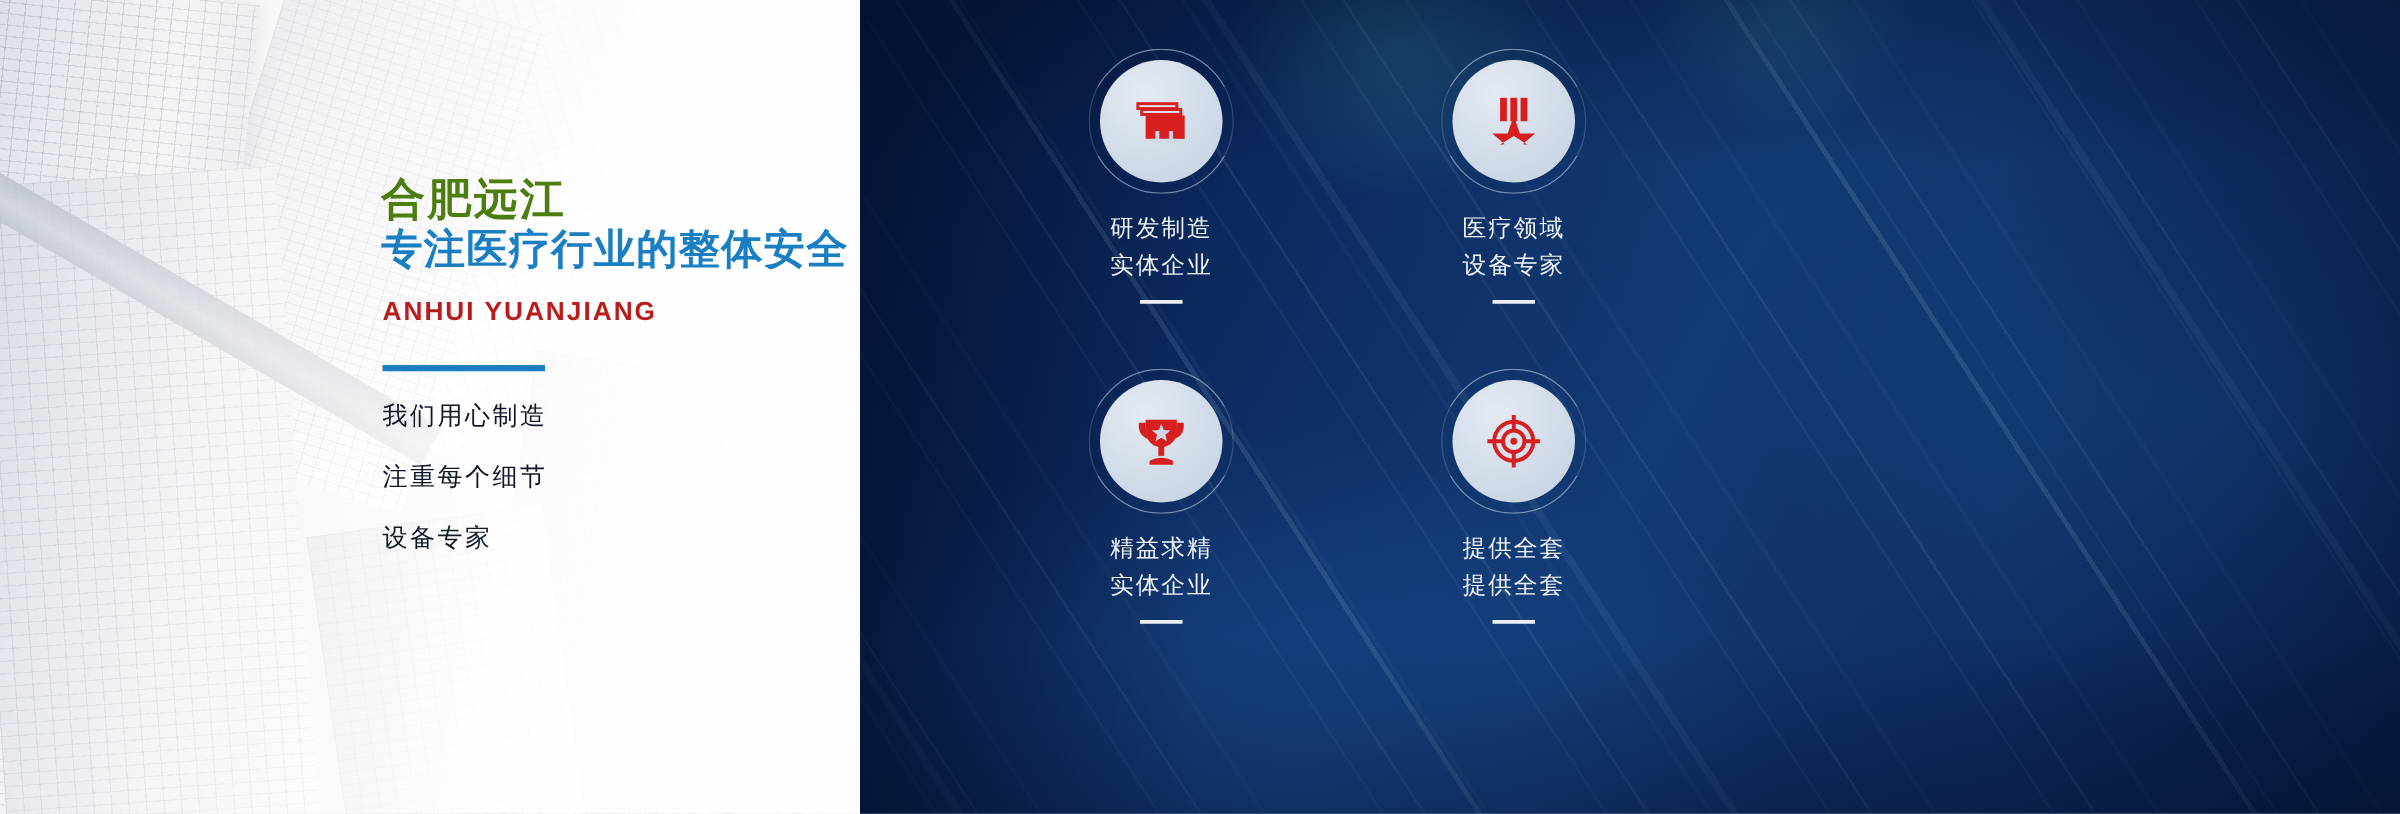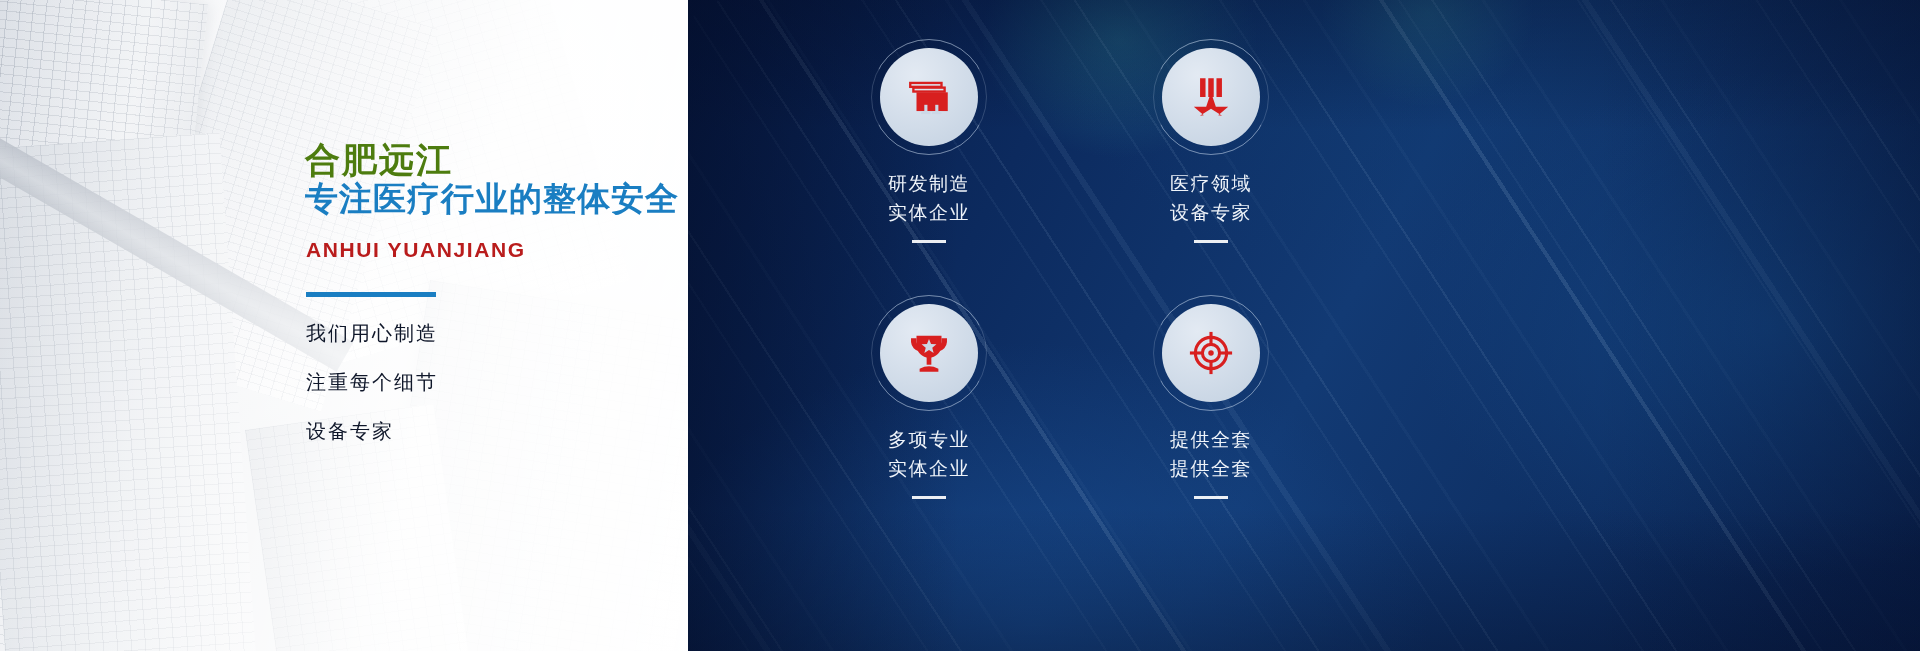--- a/index.html
+++ b/index.html
@@ -286,21 +286,21 @@
               <path d="M16 10 h32 v12 a16 16 0 0 1 -32 0 z" fill="#d81f1f"></path>
               <path d="M16 13 h-7 v5 a13 13 0 0 0 11 12 v-5 a9 9 0 0 1 -4 -7 z" fill="#d81f1f"></path>
               <path d="M48 13 h7 v5 a13 13 0 0 1 -11 12 v-5 a9 9 0 0 0 4 -7 z" fill="#d81f1f"></path>
               <polygon points="32,14 34.6,20.4 41.5,20.9 36.2,25.3 37.9,32 32,28.3 26.1,32 27.8,25.3 22.5,20.9 29.4,20.4" fill="#ccd8e6"></polygon>
               <rect x="29" y="35" width="6" height="12" fill="#d81f1f"></rect>
               <path d="M20 52 q12 -6 24 0 v4 h-24 z" fill="#d81f1f"></path>
             </svg>
           </div>
         </div>
         <div class="feature-label">
-          <div>多项专业</div>
+          <div>精益求精</div>
           <div>实体企业</div>
         </div>
         <div class="feature-underline"></div>
       </div>
 
       <div class="feature">
         <div class="icon-wrap">
           <div class="icon-ring2"></div>
           <div class="icon-ring"></div>
           <div class="icon-circle">

